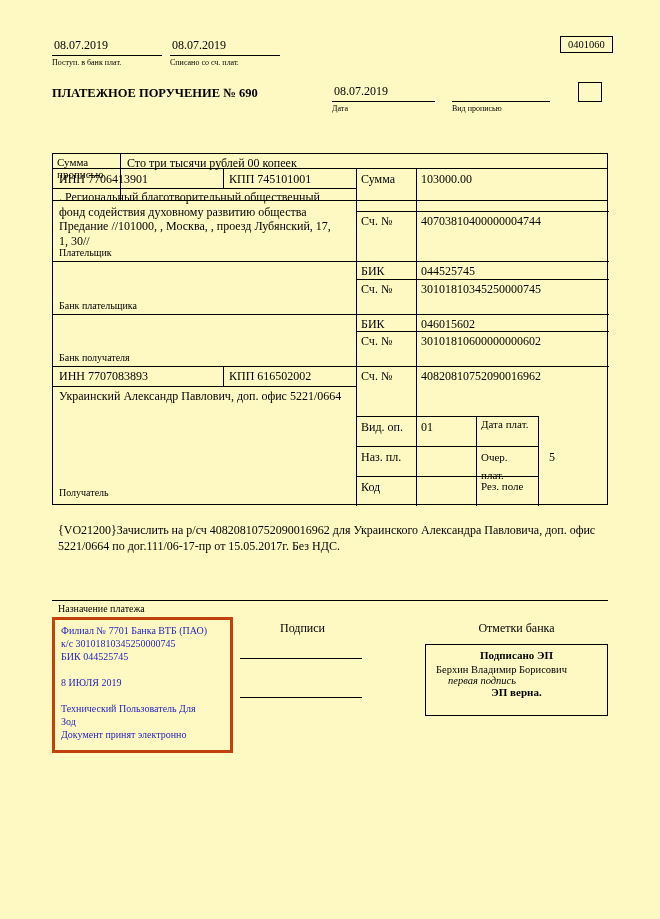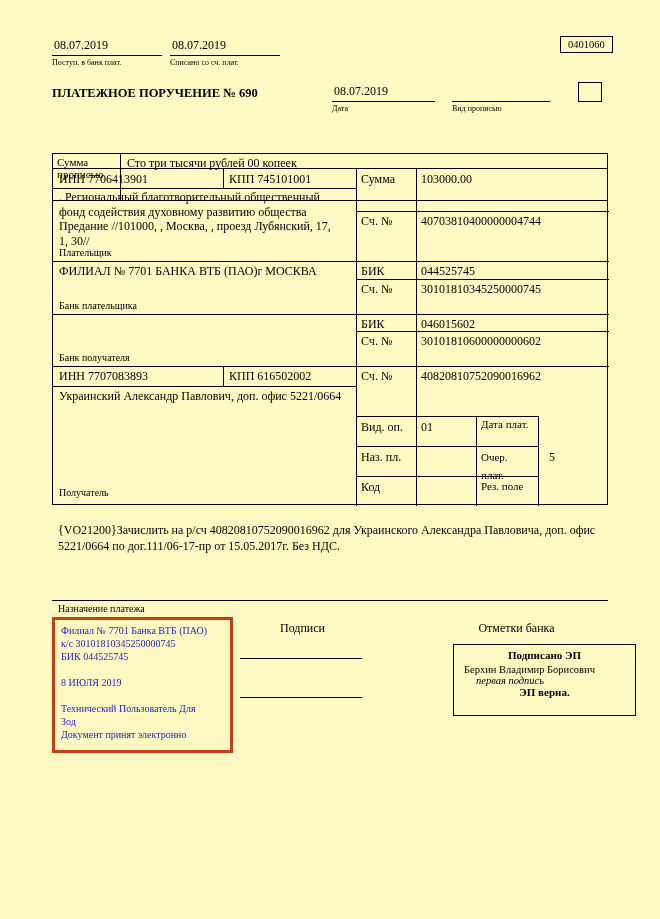--- a/index.html
+++ b/index.html
@@ -83,21 +83,20 @@
     <div class="abs nowrap" style="left:6px;top:3px;">ИНН 7706413901</div>
     <div class="abs nowrap" style="left:176px;top:3px;">КПП 745101001</div>
     <div class="abs" style="left:308px;top:3px;">Сумма</div>
     <div class="abs" style="left:368px;top:3px;">103000.00</div>
 
     <div class="abs" style="left:6px;top:21px;width:272px;line-height:14.5px;">. Региональный благотворительный общественный фонд содействия духовному развитию общества Предание //101000, , Москва, , проезд Лубянский, 17, 1, 30//</div>
     <div class="abs lbl" style="left:6px;top:78px;">Плательщик</div>
     <div class="abs" style="left:308px;top:45px;">Сч. №</div>
     <div class="abs" style="left:368px;top:45px;">40703810400000004744</div>
 
-    <div class="abs nowrap" style="left:6px;top:95px;">ФИЛИАЛ № 7701 БАНКА ВТБ (ПАО)г МОСКВА</div>
     <div class="abs" style="left:308px;top:95px;">БИК</div>
     <div class="abs" style="left:368px;top:95px;">044525745</div>
     <div class="abs" style="left:308px;top:113px;">Сч. №</div>
     <div class="abs" style="left:368px;top:113px;">30101810345250000745</div>
     <div class="abs lbl" style="left:6px;top:131px;">Банк плательщика</div>
 
     <div class="abs" style="left:308px;top:148px;">БИК</div>
     <div class="abs" style="left:368px;top:148px;">046015602</div>
     <div class="abs" style="left:308px;top:165px;">Сч. №</div>
     <div class="abs" style="left:368px;top:165px;">30101810600000000602</div>
@@ -134,20 +133,20 @@
     <div>Технический Пользователь Для</div>
     <div>Зод</div>
     <div>Документ принят электронно</div>
   </div>
 
   <div class="abs center" style="left:240px;top:621px;width:125px;">Подписи</div>
   <div class="hline" style="left:240px;top:658px;width:122px;"></div>
   <div class="hline" style="left:240px;top:697px;width:122px;"></div>
 
   <div class="abs center" style="left:425px;top:621px;width:183px;">Отметки банка</div>
-  <div class="abs stampbox" style="left:425px;top:644px;width:183px;height:72px;margin-left:28px;">
+  <div class="abs stampbox" style="left:425px;top:644px;width:183px;height:72px;">
     <div class="st-title">Подписано ЭП</div>
     <div class="st-name">Берхин Владимир Борисович</div>
     <div class="st-sub">первая подпись</div>
     <div class="st-ver">ЭП верна.</div>
   </div>
 
 </div>
 
 </body></html>

